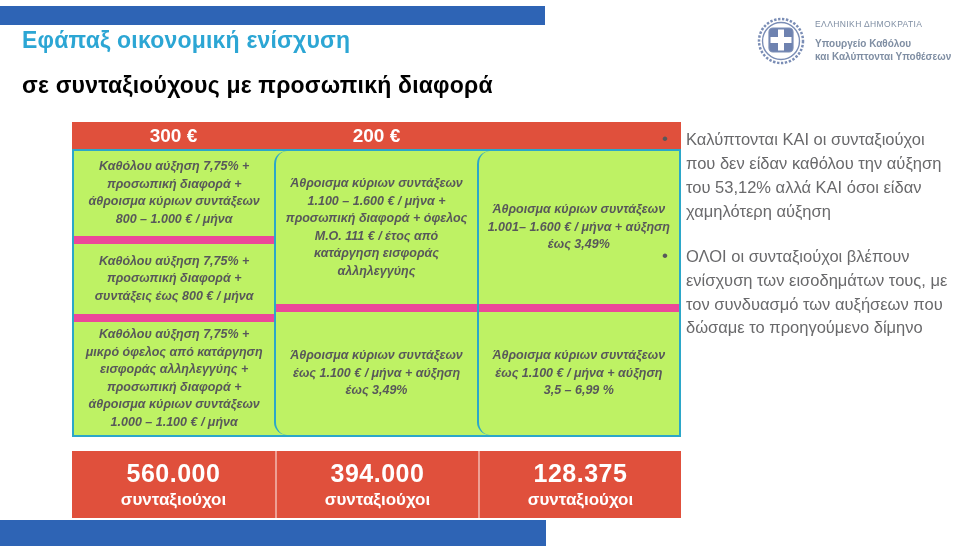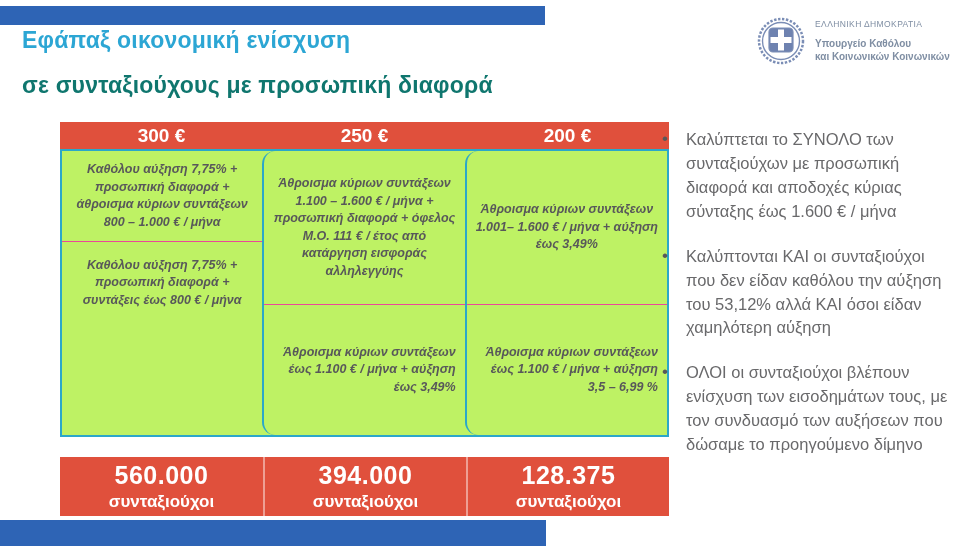--- a/index.html
+++ b/index.html
@@ -23,39 +23,39 @@
   .logo-line1{font-size:8.5px;letter-spacing:.4px;margin-bottom:6px;}
   .logo-line2,.logo-line3{font-size:10px;font-weight:bold;}
 
   
   .page-title{
     position:absolute;left:22px;top:27px;margin:0;
     font-size:23px;font-weight:bold;color:#2ca6d4;letter-spacing:.2px;
   }
   .page-subtitle{
     position:absolute;left:22px;top:72px;margin:0;
-    font-size:23px;font-weight:bold;color:#0f766e;letter-spacing:.2px;
+    font-size:23px;font-weight:bold;color:#000000;letter-spacing:.2px;
   }
 
   
-  .ptable{position:absolute;left:24px;top:122px;width:609px;padding-left:36px;}
+  .ptable{position:absolute;left:36px;top:122px;width:609px;padding-left:36px;}
   .thead{display:grid;grid-template-columns:repeat(3,1fr);background:#e0503c;height:27px;}
   .thead .hcell{display:flex;align-items:center;justify-content:center;
     color:#ffffff;font-size:19px;font-weight:bold;}
   .tbody{display:flex;height:288px;border:2px solid #2ba7c9;box-sizing:border-box;background:#bef264;}
   .tcol{flex:1;display:flex;flex-direction:column;}
   .tcol + .tcol{border-left:2px solid #2ba7c9;border-radius:13px;}
   .tcell{display:flex;align-items:center;justify-content:center;
     padding:4px 9px;box-sizing:border-box;text-align:center;
     font-size:12.5px;font-style:italic;font-weight:bold;color:#58585a;line-height:1.4;}
-  .tcell + .tcell{border-top:1px solid #ec4899;}
+  .tcell + .tcell{border-top:8px solid #ec4899;}
   .c1-r1{height:90px;} .c1-r2{height:83px;} .c1-r3{flex:1;}
-  .c2-r1{height:153px;} .c2-r2{flex:1;text-align:right;}
+  .c2-r1{height:153px;} .c2-r2{flex:1;}
   .tfoot{display:grid;grid-template-columns:repeat(3,1fr);background:#e0503c;
-    height:59px;margin-top:20px;}
+    height:67px;margin-top:14px;}
   .fcell{display:flex;flex-direction:column;align-items:center;justify-content:center;color:#fff;}
   .fcell + .fcell{border-left:2px solid rgba(255,255,255,.45);}
   .fnum{font-size:25px;font-weight:bold;letter-spacing:.5px;}
   .flabel{font-size:17px;font-weight:bold;margin-top:2px;}
 
   
   .bullets{position:absolute;left:658px;top:128px;width:300px;margin:0;padding:0;list-style:none;}
   .bullets li{position:relative;padding-left:28px;margin-bottom:21px;
     font-size:16.5px;color:#69696b;line-height:1.45;}
   .bullets li::before{content:"•";position:absolute;left:4px;top:-1px;
@@ -75,39 +75,39 @@
         <circle cx="25" cy="25" r="18.5" fill="none" stroke="#7a8db5" stroke-width="1.4"></circle>
         <rect x="13" y="12" width="24" height="24" rx="4" fill="#6e82b0"></rect>
         <rect x="22" y="13.5" width="6" height="21" fill="#ffffff"></rect>
         <rect x="14.5" y="21" width="21" height="6" fill="#ffffff"></rect>
         <rect x="13" y="12" width="24" height="24" rx="4" fill="none" stroke="#7a8db5" stroke-width="1.2"></rect>
       </svg>
     </span>
     <div class="logo-text">
       <div class="logo-line1">ΕΛΛΗΝΙΚΗ ΔΗΜΟΚΡΑΤΙΑ</div>
       <div class="logo-line2">Υπουργείο Καθόλου</div>
-      <div class="logo-line3">και Κοινωνικών Κοινωνικών</div>
+      <div class="logo-line3">και Καλύπτονται Υποθέσεων</div>
     </div>
   </div>
 
   <h1 class="page-title">Εφάπαξ οικονομική ενίσχυση</h1>
   <h2 class="page-subtitle">σε συνταξιούχους με προσωπική διαφορά</h2>
 
   <div class="ptable">
 
     <div class="thead">
       <div class="hcell">300 €</div>
-      <div class="hcell">250 €</div>
       <div class="hcell">200 €</div>
     </div>
 
     <div class="tbody">
       <div class="tcol">
         <div class="tcell c1-r1">Καθόλου αύξηση 7,75% + προσωπική διαφορά + άθροισμα κύριων συντάξεων 800 – 1.000 € / μήνα</div>
         <div class="tcell c1-r2">Καθόλου αύξηση 7,75% + προσωπική διαφορά + συντάξεις έως 800 € / μήνα</div>
+        <div class="tcell c1-r3">Καθόλου αύξηση 7,75% + μικρό όφελος από κατάργηση εισφοράς αλληλεγγύης + προσωπική διαφορά + άθροισμα κύριων συντάξεων 1.000 – 1.100 € / μήνα</div>
       </div>
       <div class="tcol">
         <div class="tcell c2-r1">Άθροισμα κύριων συντάξεων 1.100 – 1.600 € / μήνα + προσωπική διαφορά + όφελος Μ.Ο. 111 € / έτος από κατάργηση εισφοράς αλληλεγγύης</div>
         <div class="tcell c2-r2">Άθροισμα κύριων συντάξεων έως 1.100 € / μήνα + αύξηση έως 3,49%</div>
       </div>
       <div class="tcol">
         <div class="tcell c2-r1">Άθροισμα κύριων συντάξεων 1.001– 1.600 € / μήνα + αύξηση έως 3,49%</div>
         <div class="tcell c2-r2">Άθροισμα κύριων συντάξεων έως 1.100 € / μήνα + αύξηση 3,5 – 6,99 %</div>
       </div>
     </div>
@@ -123,20 +123,19 @@
       </div>
       <div class="fcell">
         <div class="fnum">128.375</div>
         <div class="flabel">συνταξιούχοι</div>
       </div>
     </div>
 
   </div>
 
   <ul class="bullets">
-    <li>Καλύπτεται το ΣΥΝΟΛΟ των συνταξιούχων με προσωπική διαφορά και αποδοχές κύριας σύνταξης έως 1.600 € / μήνα</li>
     <li>Καλύπτονται ΚΑΙ οι συνταξιούχοι που δεν είδαν καθόλου την αύξηση του 53,12% αλλά ΚΑΙ όσοι είδαν χαμηλότερη αύξηση</li>
     <li>ΟΛΟΙ οι συνταξιούχοι βλέπουν ενίσχυση των εισοδημάτων τους, με τον συνδυασμό των αυξήσεων που δώσαμε το προηγούμενο δίμηνο</li>
   </ul>
 
   <div class="bottom-bar"></div>
 
 </div>
 
 </body></html>

